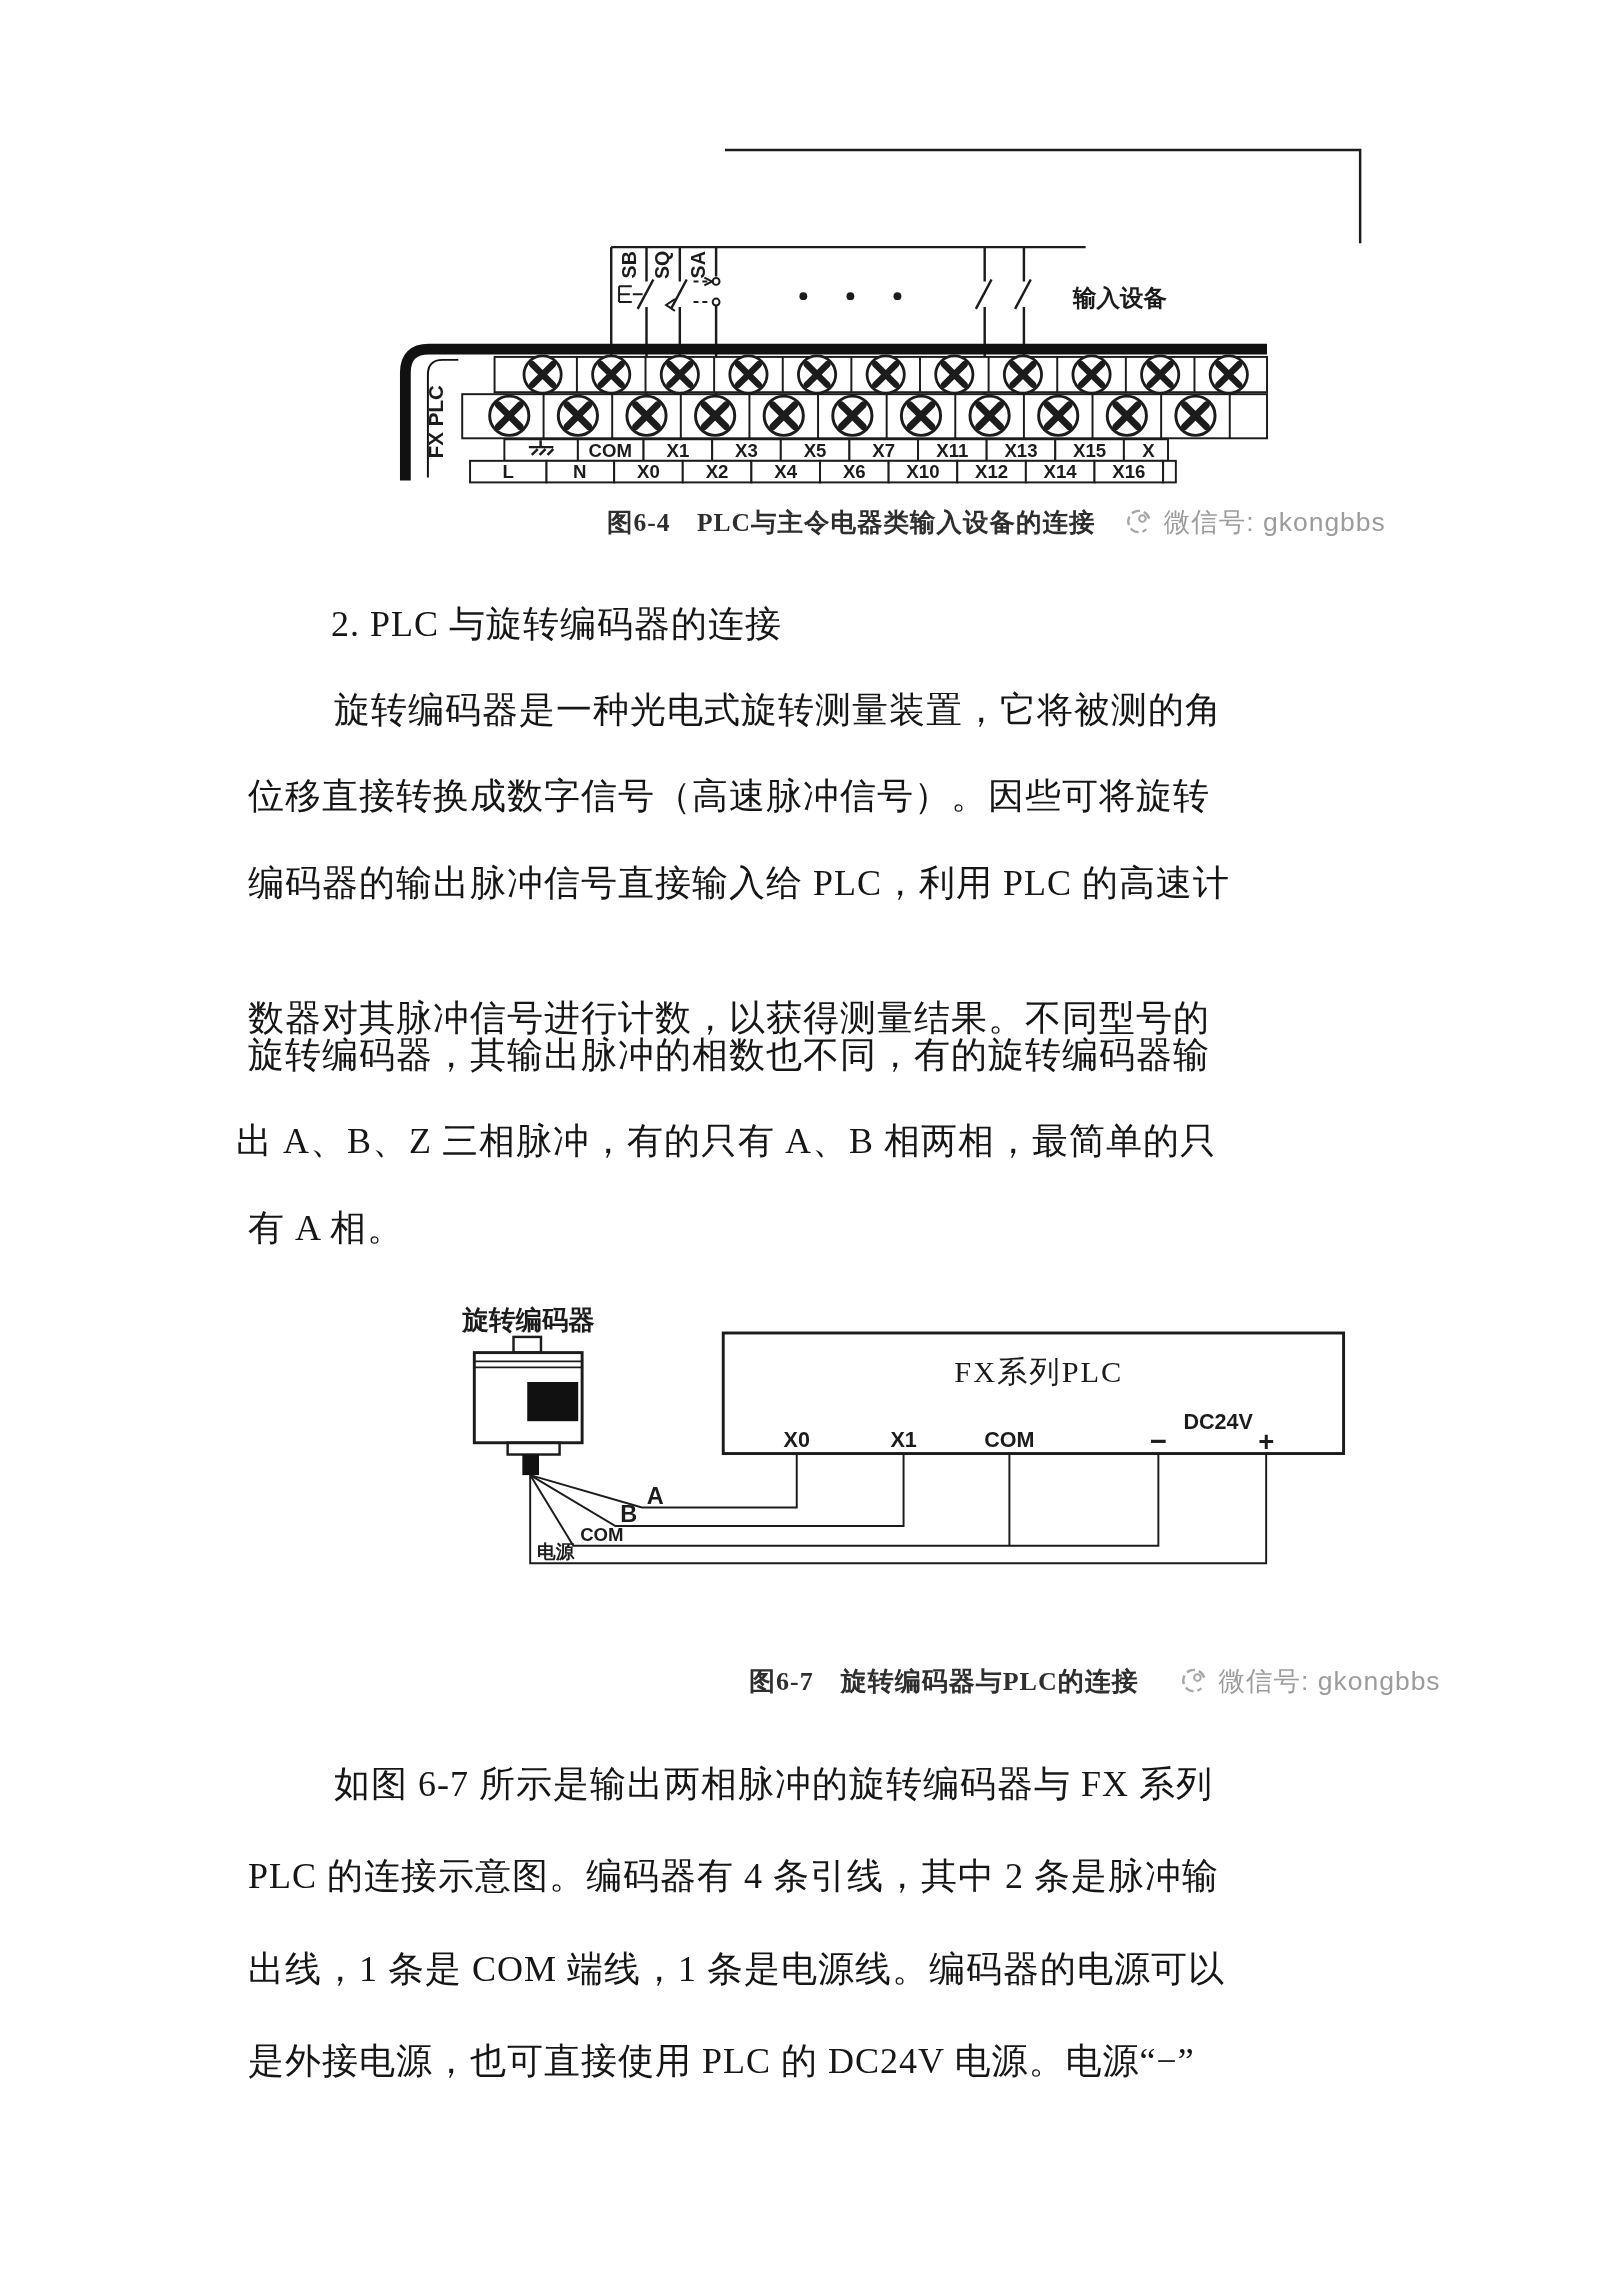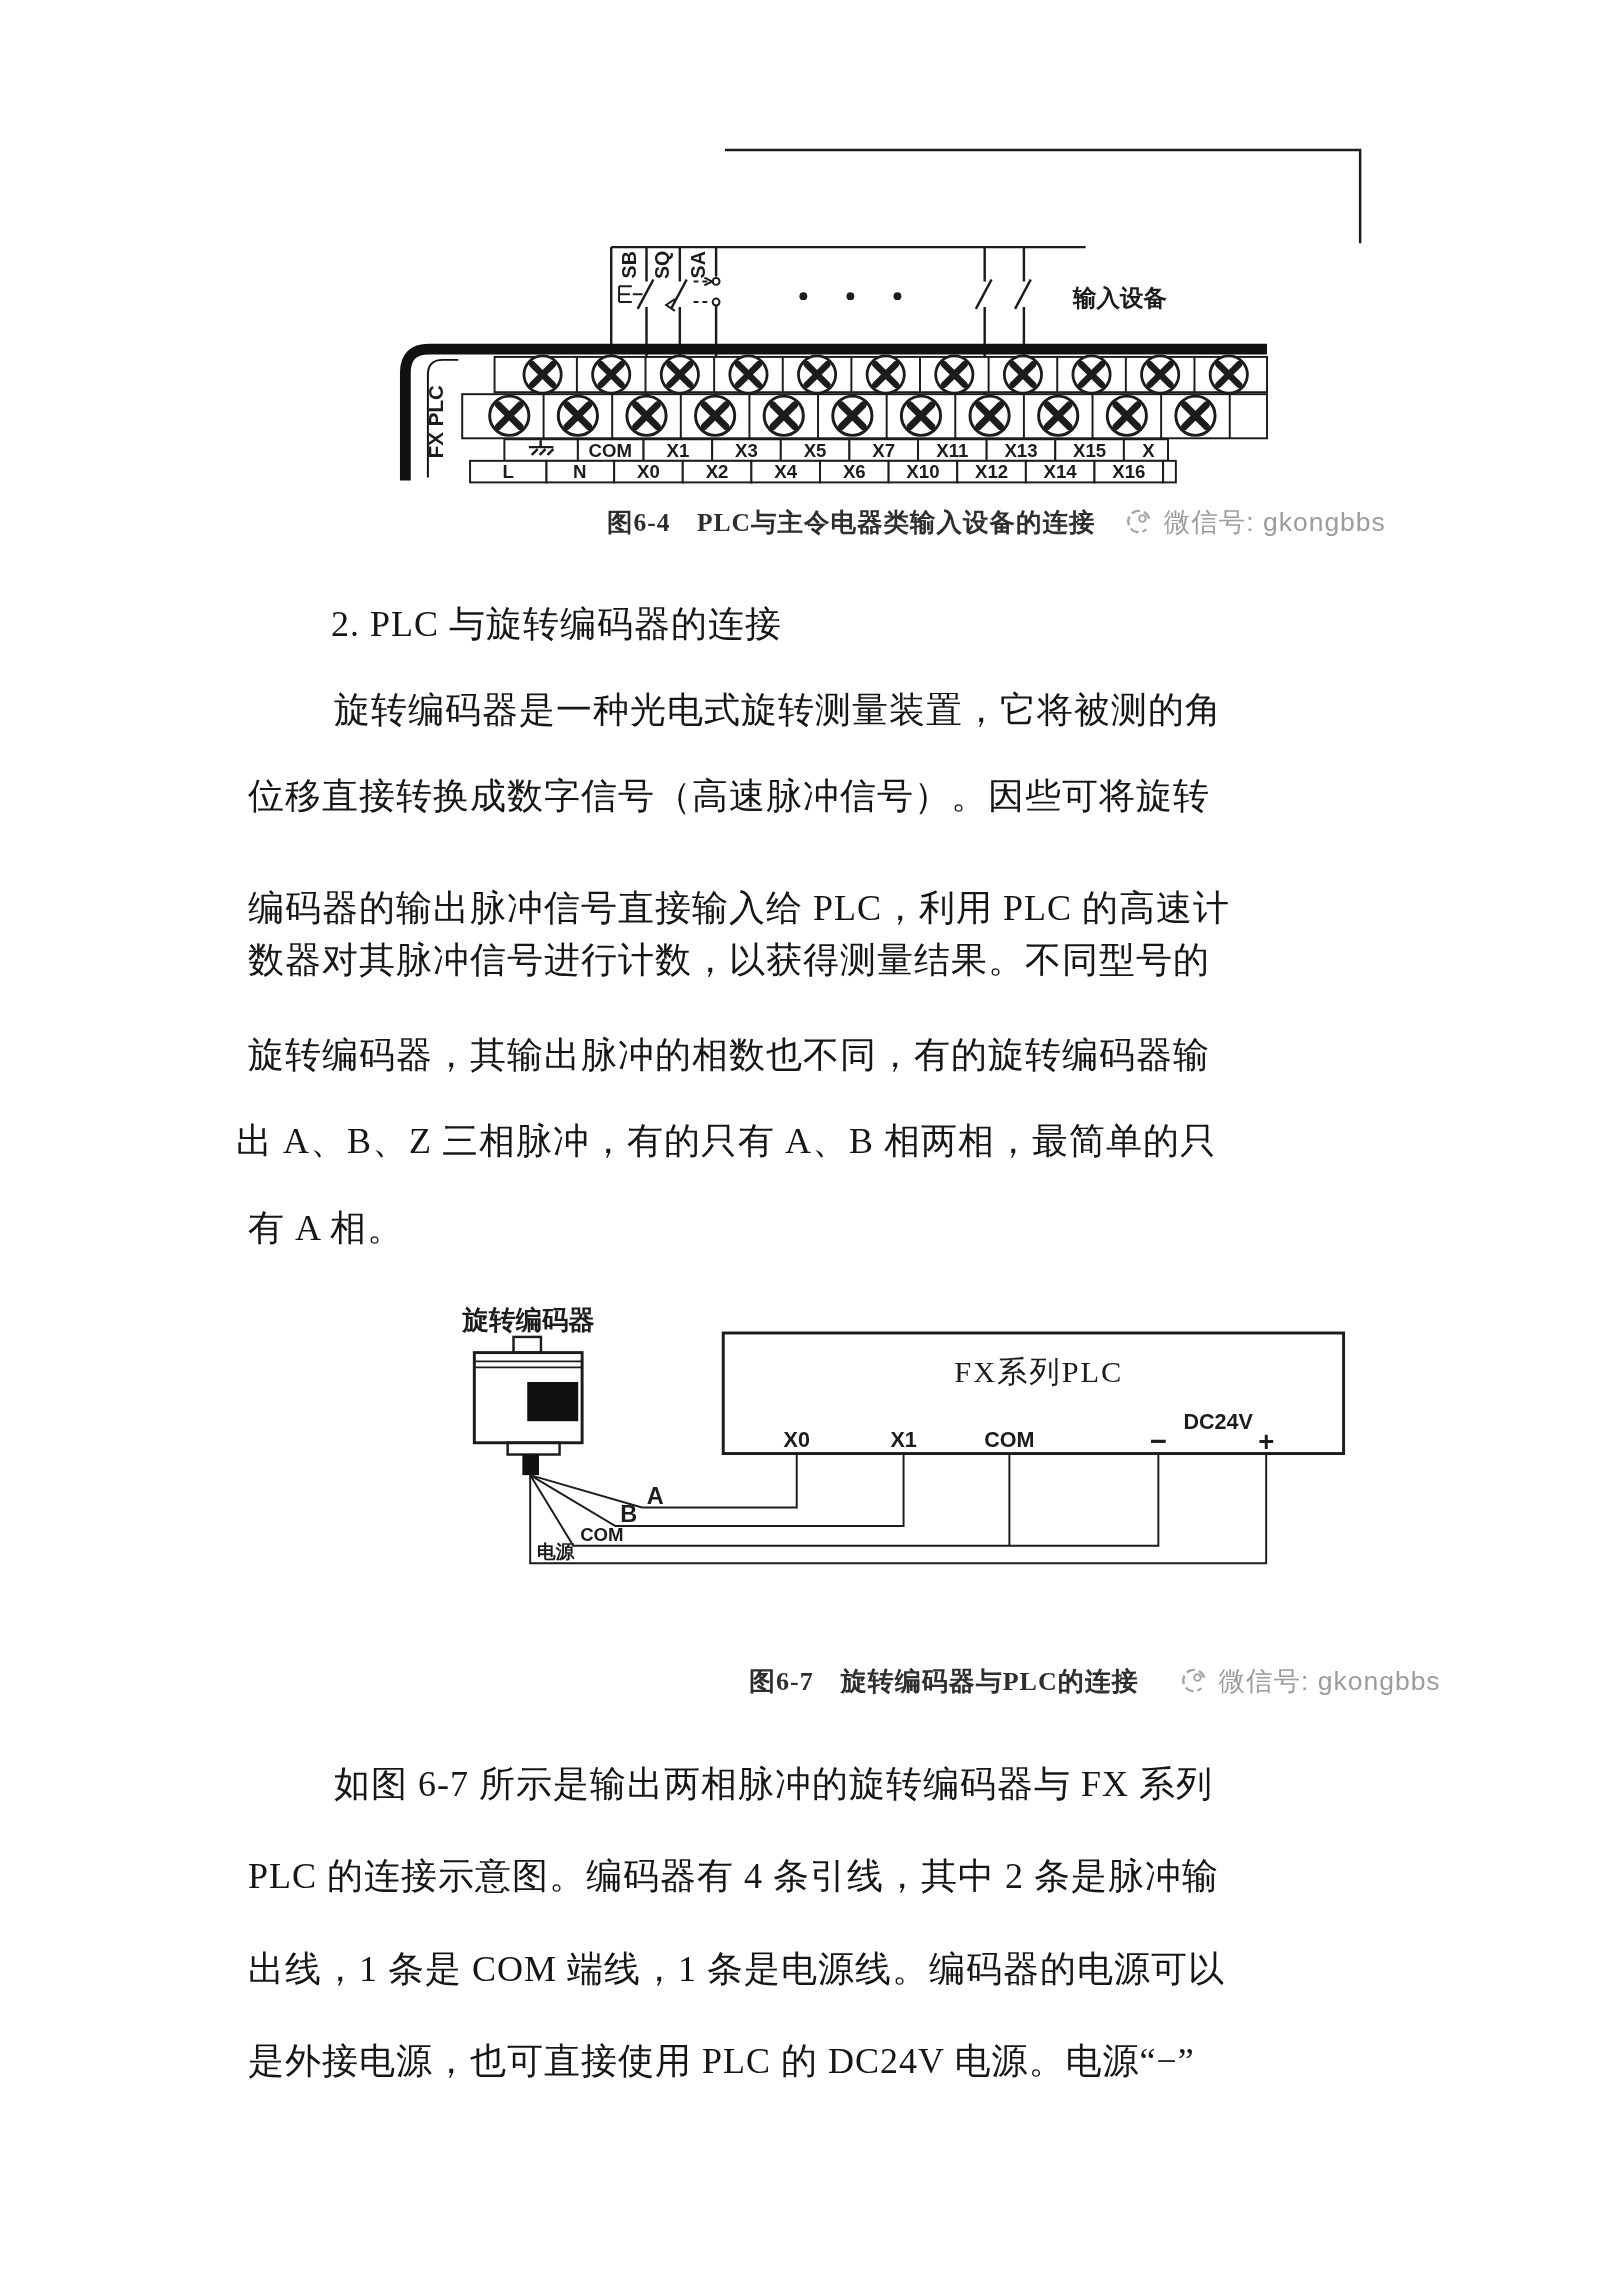--- a/index.html
+++ b/index.html
@@ -210,22 +210,22 @@
         <path d="M27 15 A11 11 0 1 0 24 26" fill="none" stroke="#a6a6a6" stroke-width="2.4" stroke-dasharray="9 4"></path>
         <circle cx="20" cy="15" r="3.4" fill="none" stroke="#a6a6a6" stroke-width="2"></circle>
       </svg>
       <span>微信号: gkongbbs</span>
     </span>
   </div>
 
   <div class="body-line" style="left:331px;top:600px;">2. PLC 与旋转编码器的连接</div>
   <div class="body-line" style="left:334px;top:686px;">旋转编码器是一种光电式旋转测量装置，它将被测的角</div>
   <div class="body-line" style="left:248px;top:772px;">位移直接转换成数字信号（高速脉冲信号）。因些可将旋转</div>
-  <div class="body-line" style="left:248px;top:859px;margin-top:25px;">编码器的输出脉冲信号直接输入给 PLC，利用 PLC 的高速计</div>
-  <div class="body-line" style="left:248px;top:936px;">数器对其脉冲信号进行计数，以获得测量结果。不同型号的</div>
+  <div class="body-line" style="left:248px;top:859px;">编码器的输出脉冲信号直接输入给 PLC，利用 PLC 的高速计</div>
+  <div class="body-line" style="left:248px;top:994px;">数器对其脉冲信号进行计数，以获得测量结果。不同型号的</div>
   <div class="body-line" style="left:248px;top:1031px;">旋转编码器，其输出脉冲的相数也不同，有的旋转编码器输</div>
   <div class="body-line" style="left:236px;top:1117px;">出 A、B、Z 三相脉冲，有的只有 A、B 相两相，最简单的只</div>
   <div class="body-line" style="left:248px;top:1204px;">有 A 相。</div>
 
   <div class="fig" style="left:392px;top:1284px;">
     <svg width="1029" height="294" viewBox="0 0 1050 300">
 
       <g stroke="#1c1c1c" fill="none">
         <rect x="124" y="54" width="28" height="16" stroke-width="2.5"></rect>
         <rect x="84" y="70" width="110" height="92" stroke-width="3"></rect>

